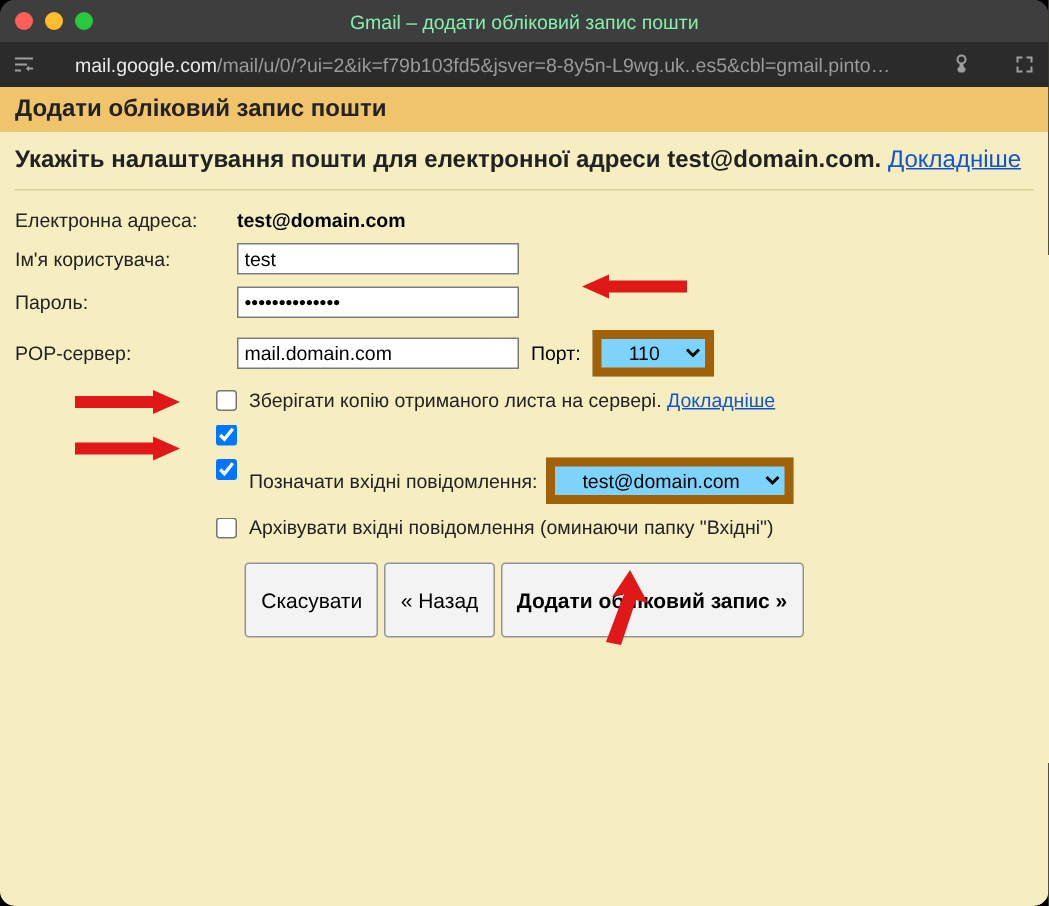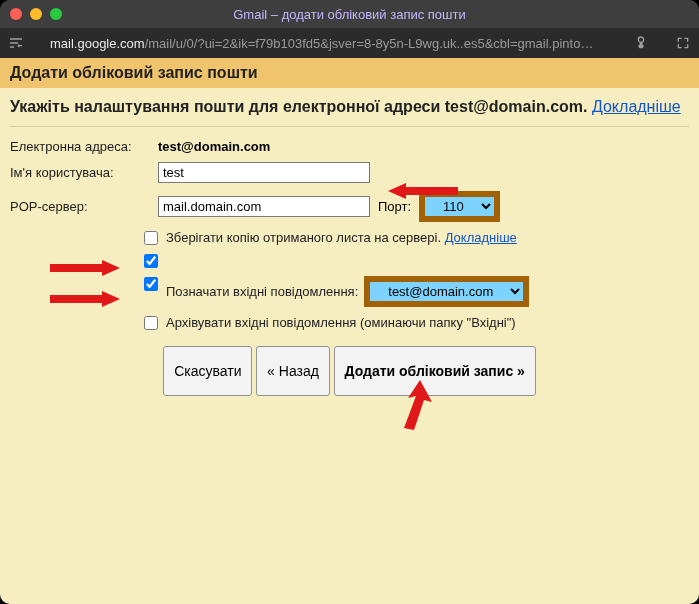--- a/index.html
+++ b/index.html
@@ -6,39 +6,39 @@
     html, body { width: 699px; height: 604px; font-family: Arial, Helvetica, sans-serif; font-size: 13px; background: #000; overflow: hidden; }
 
     .window { width: 699px; height: 604px; border-radius: 10px; overflow: hidden; background: #3a3a3a; position: relative; }
 
     .titlebar { height: 28px; background: #3e3e3e; display: flex; align-items: center; padding: 0 10px; position: relative; }
     .traffic { display: flex; gap: 8px; }
     .traffic .dot { width: 12px; height: 12px; border-radius: 50%; }
     .dot.close { background: #ff5f56; }
     .dot.min { background: #ffbd2e; }
     .dot.max { background: #27c93f; }
-    .title { position: absolute; left: 0; right: 0; text-align: center; color: #c4b5fd; font-size: 13px; }
+    .title { position: absolute; left: 0; right: 0; text-align: center; color: #86efac; font-size: 13px; }
 
     .urlbar { height: 30px; background: #2b2b2b; display: flex; align-items: center; padding: 0 8px; gap: 26px; color: #ccc; }
     .url-prefix-icon { width: 16px; height: 16px; fill: #bbb; opacity: .8; }
     .url-text { flex: 1; color: #e9e9e9; font-size: 13px; white-space: nowrap; overflow: hidden; text-overflow: ellipsis; }
     .url-text .dim { color: #9a9a9a; }
 
     .page { background: #f6edc0; height: calc(604px - 28px - 30px); padding: 0; overflow: auto; }
     .header-band { background: #f0c36d; padding: 6px 10px; font-size: 16px; font-weight: bold; color: #222; }
     .instructions { padding: 10px; font-size: 16px; color: #222; }
     .instructions a, a.link { color: #1155cc; text-decoration: underline; cursor: pointer; }
 
     hr.divider { border: none; border-top: 1px solid #d8cf9e; margin: 0 10px; }
 
     .form-area { padding: 8px 10px 20px; }
     .row { display: flex; align-items: center; padding: 4px 0; }
     .row .label { width: 148px; padding-right: 6px; color: #222; }
     .row .field { flex: 1; display: flex; align-items: center; gap: 8px; }
-    input[type=text], input[type=password] { font-size: 13px; padding: 2px 4px; border: 1px solid #7a7a7a; background: #fff; width: 212px; }
+    input[type=text], input[type=password] { font-size: 13px; padding: 2px 4px; border: 1px solid #7a7a7a; background: #fff; width: 188px; }
     select { font-size: 13px; border: 6px solid #a16207; background: #7dd3fc; padding: 1px 14px; }
     input[type=checkbox] { width: 14px; height: 14px; }
 
     .checkbox-row { display: flex; align-items: flex-start; padding: 4px 0; gap: 8px; }
     .checkbox-row .cb-slot { width: 148px; display: flex; justify-content: flex-end; align-items: flex-start; padding-top: 1px; }
     .checkbox-row .cb-text { flex: 1; color: #222; }
     .cb-text .sub { display: block; }
 
     .actions { text-align: center; padding-top: 12px; }
     button { font-size: 14px; padding: 16px 10px; border: 1px solid #949494; border-radius: 3px; background: #f3f3f3; cursor: pointer; }
@@ -94,20 +94,26 @@
           </div>
       </div>
 
       <div class="row">
         <div class="label">Ім'я користувача:</div>
         <div class="field">
             <input type="text" value="test" style="">
           </div>
       </div>
 
+      <div class="row">
+        <div class="label">Пароль:</div>
+        <div class="field">
+            <input type="password" value="••••••••••••••" style="">
+          </div>
+      </div>
 
       <div class="row">
         <div class="label">POP-сервер:</div>
         <div class="field">
           <input type="text" value="mail.domain.com" style="">
           <span>Порт:</span>
           <select><option>110</option></select>
         </div>
       </div>
 

